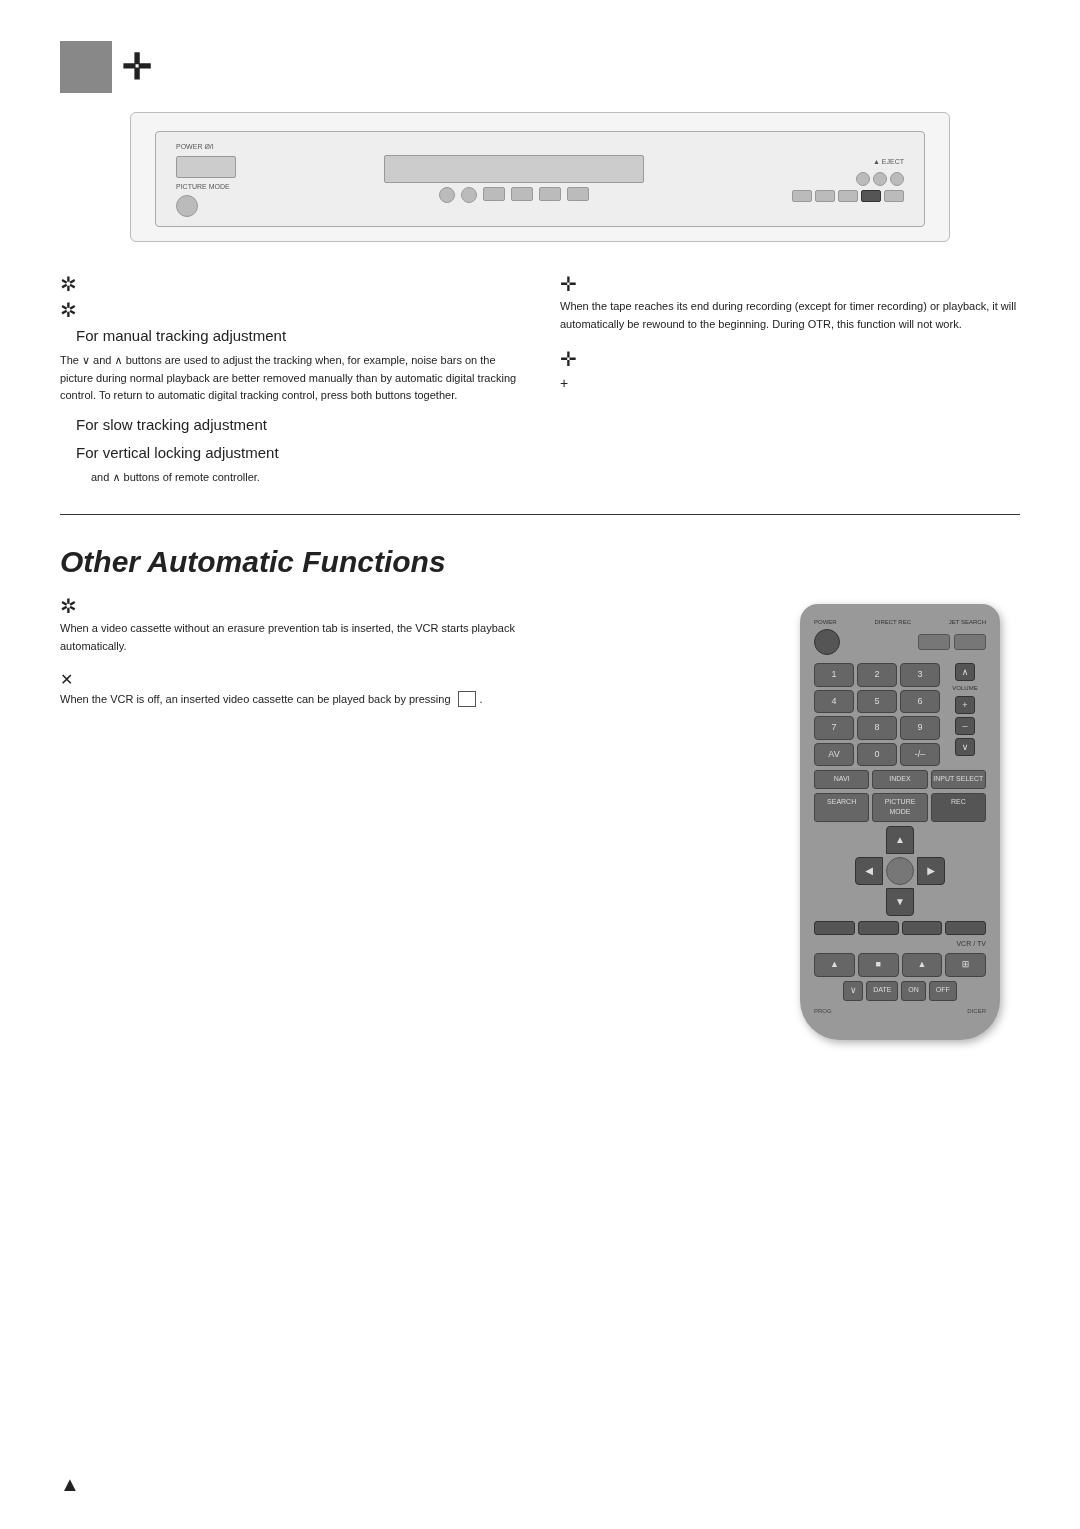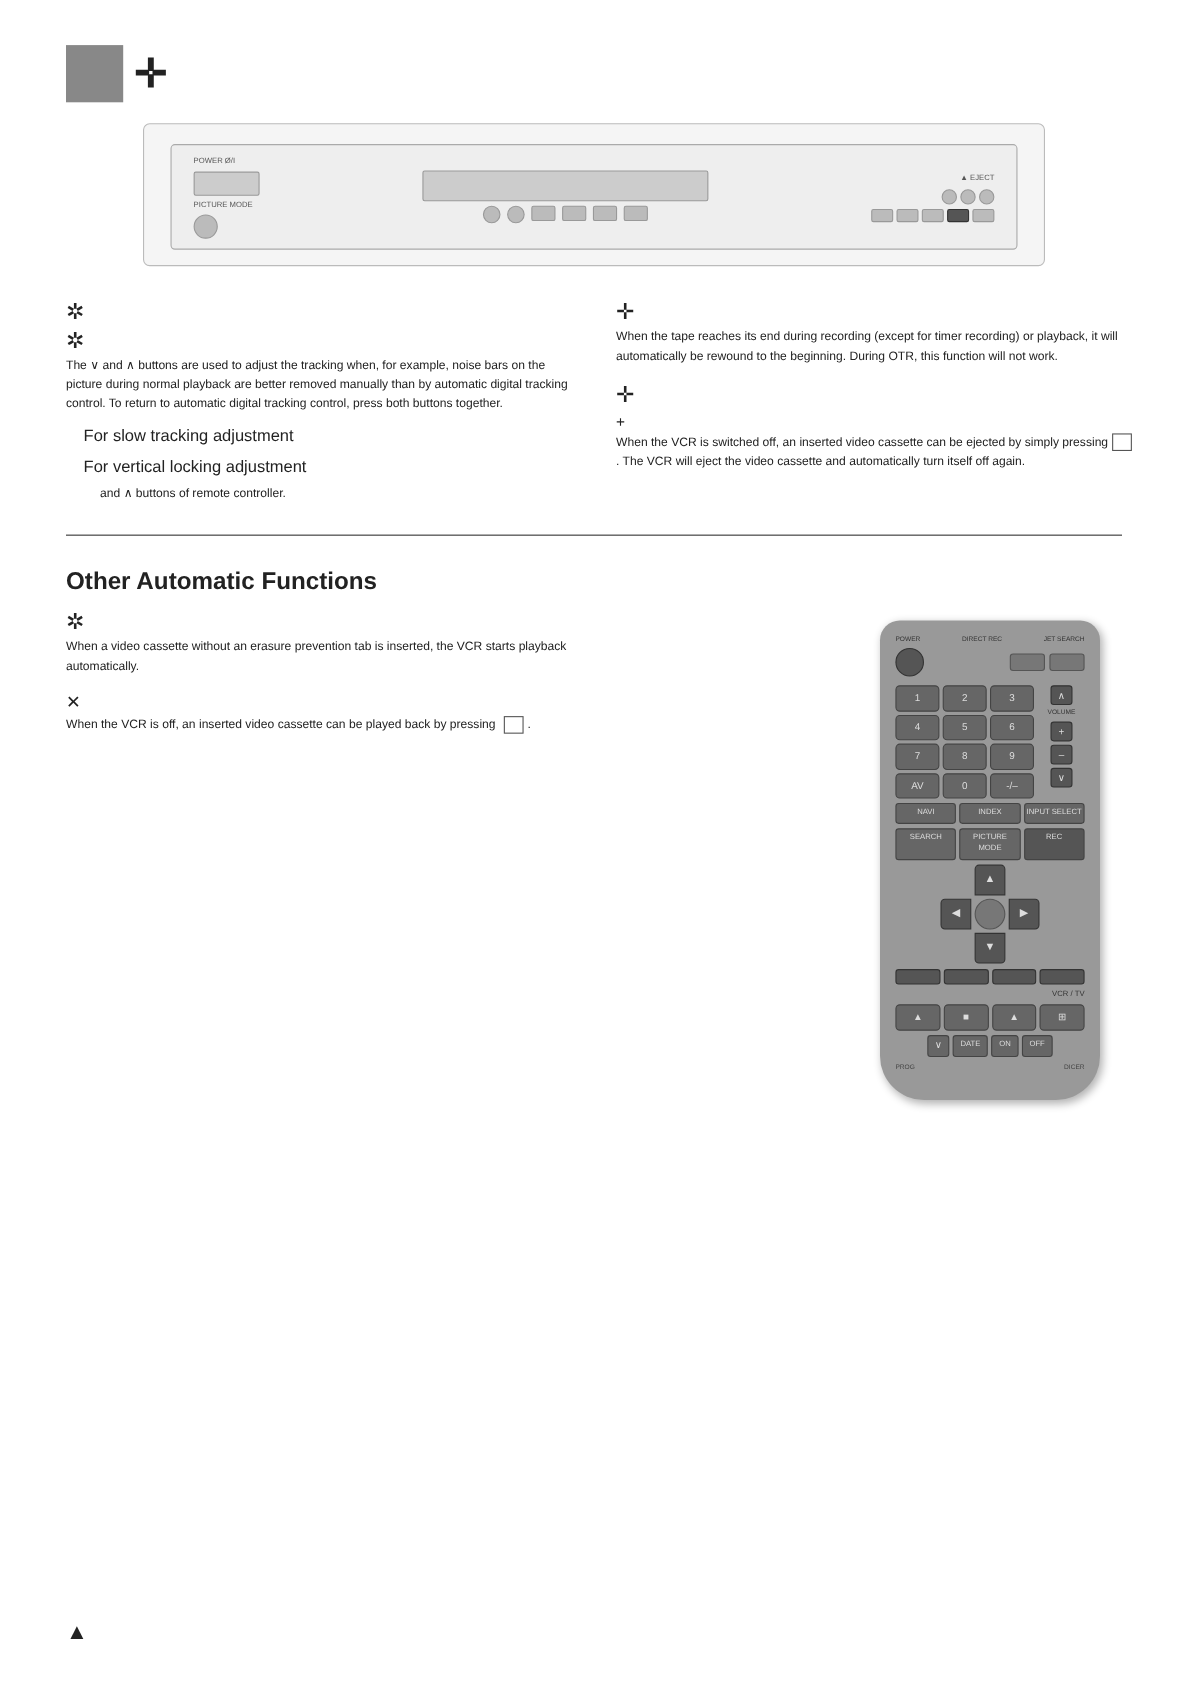--- a/index.html
+++ b/index.html
@@ -120,24 +120,25 @@
       font-size: 20px;
       line-height: 1.2;
       margin-bottom: 2px;
     }
     .section-symbol-small {
       font-size: 14px;
     }
 
     
     .section-heading {
-      font-size: 22px;
+      font-size: 30px;
       font-weight: bold;
       margin: 24px 0 10px 0;
       border-bottom: none;
+      font-style: italic;
     }
 
     
     .para {
       font-size: 11px;
       line-height: 1.6;
       margin-bottom: 8px;
     }
     .para-indent {
       font-size: 15px;
@@ -336,42 +337,38 @@
     </div>
   </div>
 
   <div class="two-col">
 
     <div class="col-left">
 
       <div class="section-symbol">✲</div>
       <div class="section-symbol">✲</div>
 
+      <p class="para-indent">For manual tracking adjustment</p>
       <p class="para">The ∨ and ∧ buttons are used to adjust the tracking when, for example, noise bars on the picture during normal playback are better removed manually than by automatic digital tracking control. To return to automatic digital tracking control, press both buttons together.</p>
 
       <p class="para-indent">For slow tracking adjustment</p>
 
       <p class="para-indent">For vertical locking adjustment</p>
 
       <p class="para" style="margin-left:31px;">and ∧ buttons of remote controller.</p>
 
     </div>
 
     <div class="col-right">
 
       <div class="section-symbol">✛</div>
       <p class="para">When the tape reaches its end during recording (except for timer recording) or playback, it will automatically be rewound to the beginning. During OTR, this function will not work.</p>
 
       <div class="section-symbol" style="margin-top:14px;">✛</div>
       <div class="section-symbol-small">+</div>
-      <p class="para">
-        <span>When the VCR is switched off, an inserted video cassette can be ejected by simply pressing</span>
-        <span style="border:1px solid #555;padding:1px 8px;font-size:11px;margin:0 4px;">  </span>
-        <span>. The VCR will eject the video cassette and automatically turn itself off again.</span>
-      </p>
 
     </div>
   </div>
 
   <hr class="divider">
 
   <h2 class="section-heading">Other Automatic Functions</h2>
 
   <div class="two-col">
 

